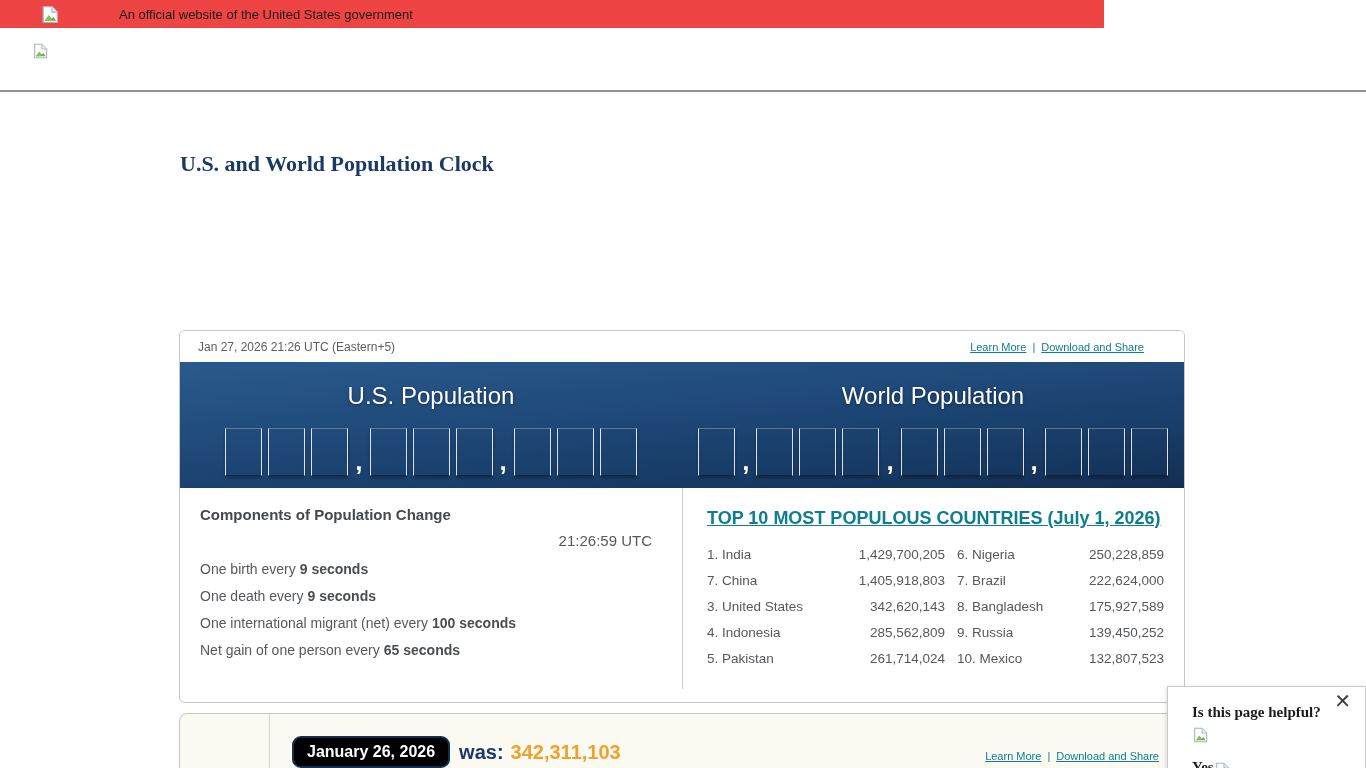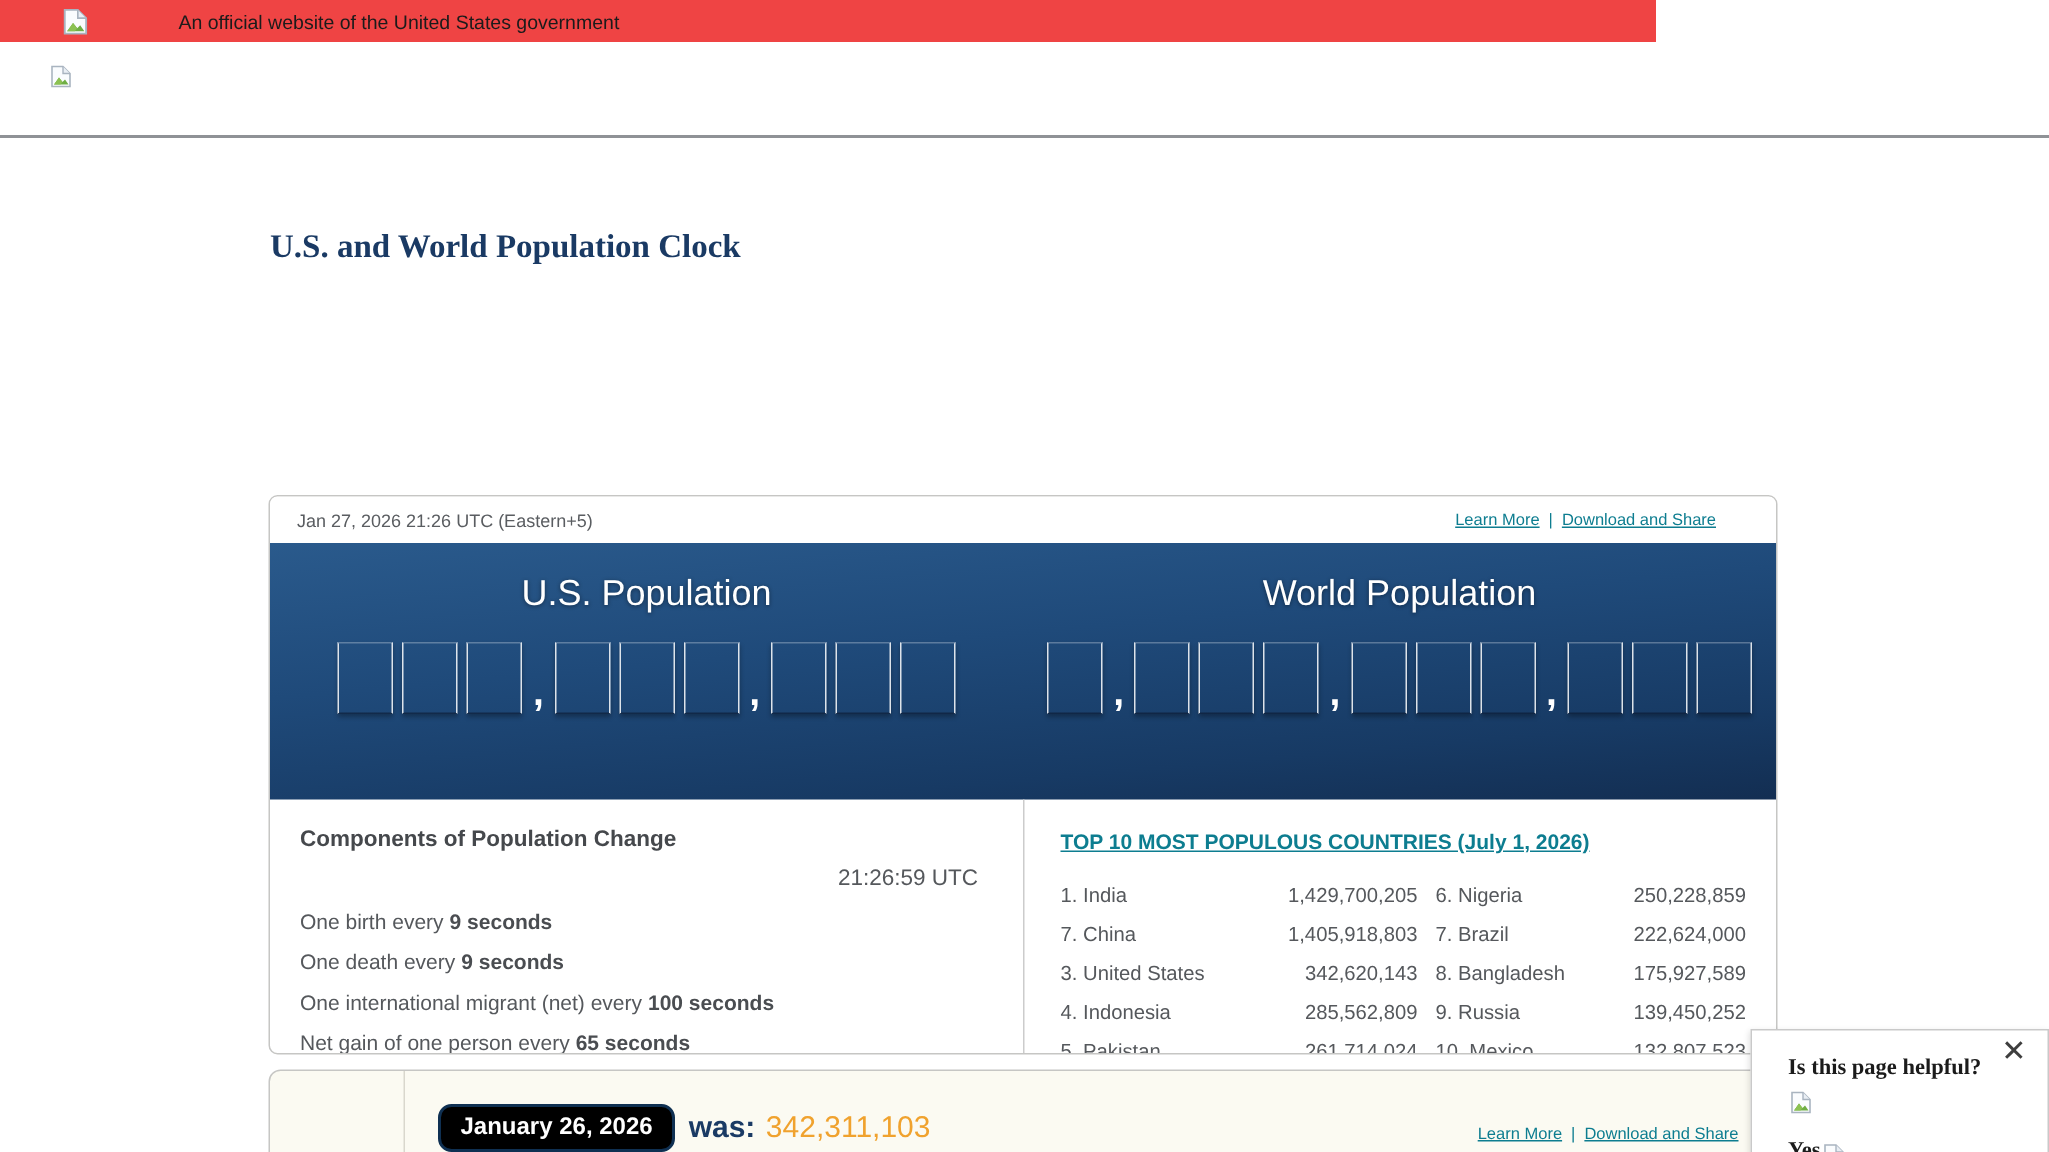--- a/index.html
+++ b/index.html
@@ -26,21 +26,21 @@
   
   .clock-panel { position:absolute; left:179px; top:330px; width:1006px; height:373px;
     background:#fff; border:1px solid #c6c6c4; border-radius:6px; overflow:hidden; }
   .panel-header { height:31px; display:flex; align-items:center;
     justify-content:space-between; padding:0 40px 0 18px; background:#fff; }
   .panel-timestamp { font-size:12px; color:#5a5d61; }
   .panel-links { font-size:11px; }
   .teal-link { color:#0d7d90; text-decoration:underline; cursor:pointer; }
   .link-sep { color:#0d7d90; text-decoration:none; margin:0 6px; }
 
-  .blue-area { height:171px; display:flex;
+  .blue-area { height:126px; display:flex;
     background:linear-gradient(175deg, #2a5a8c 0%, #1f4a7a 40%, #173a64 78%, #132e52 100%); }
   .blue-half { width:50%; display:flex; flex-direction:column; align-items:center;
     padding-top:20px; }
   .pop-heading { color:#fff; font-size:24px; font-weight:400;
     text-shadow:0 1px 3px rgba(0,0,0,.45); }
   .digit-row { display:flex; align-items:flex-end; margin-top:16px; height:50px; }
   .digit-box { width:37px; height:48px; margin:0 3px;
     border-left:1px solid rgba(255,255,255,.85);
     border-right:1px solid rgba(255,255,255,.85);
     border-top:1px solid rgba(255,255,255,.28);
@@ -51,41 +51,41 @@
 
   .content-row { display:flex; height:201px; }
   .col-left { width:502px; padding:18px 30px 0 20px; }
   .col-right { flex:1; border-left:1px solid #cccccc; padding:20px 20px 0 24px; }
 
   .comp-heading { font-size:15px; font-weight:bold; color:#45484c; }
   .comp-time { text-align:right; font-size:15px; color:#55585c; margin-top:9px; }
   .comp-line { font-size:14px; color:#55585c; margin-top:13px; line-height:14px; }
   .comp-line b { margin-left:4px; color:#4a4d51; }
 
-  .top10-heading { display:inline-block; font-size:14px; font-weight:bold;
+  .top10-heading { display:inline-block; font-size:18px; font-weight:bold;
     color:#0d7d90; text-decoration:underline; cursor:pointer; }
   .top10-grid { display:grid; grid-template-columns:238px 1fr; column-gap:12px;
     margin-top:12px; }
   .country-row { display:flex; justify-content:space-between; font-size:13.5px;
     color:#55585c; padding:5.5px 0;text-align:right; }
   .country-name { white-space:nowrap; }
   .country-pop { white-space:nowrap; }
 
   
   .bottom-panel { position:absolute; left:179px; top:713px; width:1006px; height:110px;
     background:#fbfaf2; border:1px solid #c6c6c4; border-radius:8px 8px 0 0; }
   .bp-leftcell { position:absolute; left:0; top:0; width:90px; height:110px;
     border-right:1px solid #d9d7cd; }
   .bp-sentence { position:absolute; left:103px; top:22px; display:flex;
     align-items:center; }
   .bp-text { font-size:20px; font-weight:bold; color:#1a3a64; }
   .date-button { margin:0 9px; background:#000000; border:2px solid #0f3052;
     border-radius:9px; color:#fff; font-size:16px; font-weight:bold;
     padding:5px 13px; font-family:"Liberation Sans", sans-serif; cursor:pointer; }
-  .bp-number { font-size:20px; font-weight:normal; color:#f0a22e; margin-left:7px; }
+  .bp-number { font-size:20px; font-weight:bold; color:#f0a22e; margin-left:7px; }
   .bp-links { position:absolute; right:25px; top:36px; font-size:11px; }
 
   
   .feedback { position:absolute; left:1167px; top:686px; width:199px; height:100px;
     background:#fff; border:1px solid #c9c9c9; box-shadow:-1px 1px 4px rgba(0,0,0,.12);
     font-family:"Liberation Serif", serif; }
   .feedback .close-x { position:absolute; right:14px; top:4px; font-size:20px;
     font-weight:300; color:#3e3e3e; cursor:pointer; line-height:20px; }
   .fb-question { position:absolute; left:24px; top:17px; font-size:15px;
     font-weight:bold; color:#1b1b1b; }

